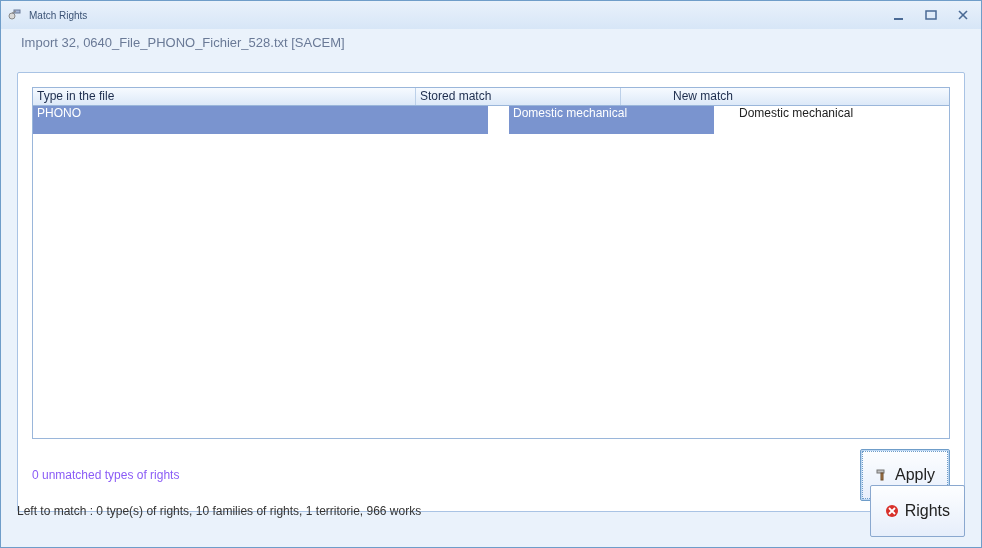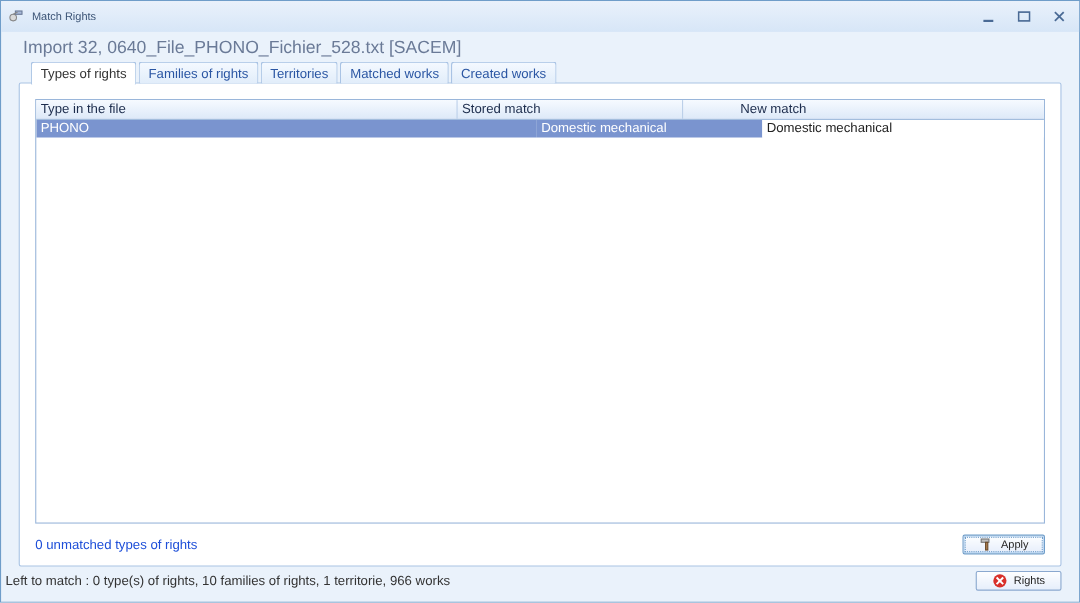--- a/index.html
+++ b/index.html
@@ -63,21 +63,21 @@
       position: absolute;
       top: 28px;
       left: 0;
       right: 0;
       bottom: 0;
       padding: 0;
     }
     .subtitle {
       padding: 6px 20px 2px 20px;
       color: #6a7a97;
-      font-size: 16px;
+      font-size: 13px;
     }
     .panel {
       margin: 0 16px 0 16px;
       border: 1px solid #a9c3e4;
       background: #ffffff;
       position: relative;
       height: 440px;
       border-radius: 2px;
     }
     .tabs {
@@ -148,22 +148,23 @@
     }
     .th.c1 { width: 383px; }
     .th.c2 { width: 205px; }
     .th.c3 { flex: 1; }
     .tbody {
       flex: 1;
       overflow: auto;
     }
     .tr {
       display: flex;
-      height: 16px;
-      font-size: 12px;
+      height: 28px;
+      font-size: 12px;
+      gap: 21px;
     }
     .tr.selected .td.c1,
     .tr.selected .td.c2 {
       background: #7a94cf;
       color: #ffffff;
     }
     .tr.selected .td.c3 {
       background: #ffffff;
       color: #222;
     }
@@ -176,44 +177,44 @@
     .td.c1 { width: 455px; }
     .td.c2 { width: 205px; }
     .td.c3 { flex: 1; }
     .panel-footer {
       display: flex;
       align-items: center;
       justify-content: space-between;
       padding-top: 10px;
     }
     .unmatched-text {
-      color: #1d4ed8;
+      color: #8b5cf6;
       font-size: 12px;
     }
     .btn {
       border: 1px solid #8aa8cf;
       background: linear-gradient(to bottom, #fdfeff, #e6eefb);
-      padding: 1px 14px;
-      font-size: 10px;
+      padding: 16px 14px;
+      font-size: 16px;
       color: #222;
       cursor: pointer;
       display: inline-flex;
       align-items: center;
       gap: 6px;
       border-radius: 2px;
     }
     .btn.apply {
       border: 1px solid #6f9dc9;
       box-shadow: 0 0 0 1px #bcd7f3 inset;
       outline: 1px dotted #6f9dc9;
       outline-offset: -3px;
     }
     .bottom-bar {
       position: absolute;
-      left: 4px;
+      left: 16px;
       right: 16px;
       bottom: 10px;
       display: flex;
       align-items: center;
       justify-content: space-between;
     }
     .status-text {
       color: #333;
       font-size: 12px;
     }
@@ -261,37 +262,20 @@
       </span>
     </div>
   </div>
 
   <div class="content-area">
     <div class="subtitle">Import 32, 0640_File_PHONO_Fichier_528.txt [SACEM]</div>
 
     <div style="height:20px;"></div>
 
     <div class="panel">
-      <div class="tabs">
-        <div class="tab active">
-            <span>Types of rights</span>
-          </div>
-        <div class="tab">
-            <span>Families of rights</span>
-          </div>
-        <div class="tab">
-            <span>Territories</span>
-          </div>
-        <div class="tab">
-            <span>Matched works</span>
-          </div>
-        <div class="tab">
-            <span>Created works</span>
-          </div>
-      </div>
 
       <div class="panel-inner">
         <div class="table-wrap">
           <div class="thead">
             <div class="th c1">Type in the file</div>
             <div class="th c2">Stored match</div>
             <div class="th c3">New match</div>
           </div>
           <div class="tbody">
             <div class="tr selected">

